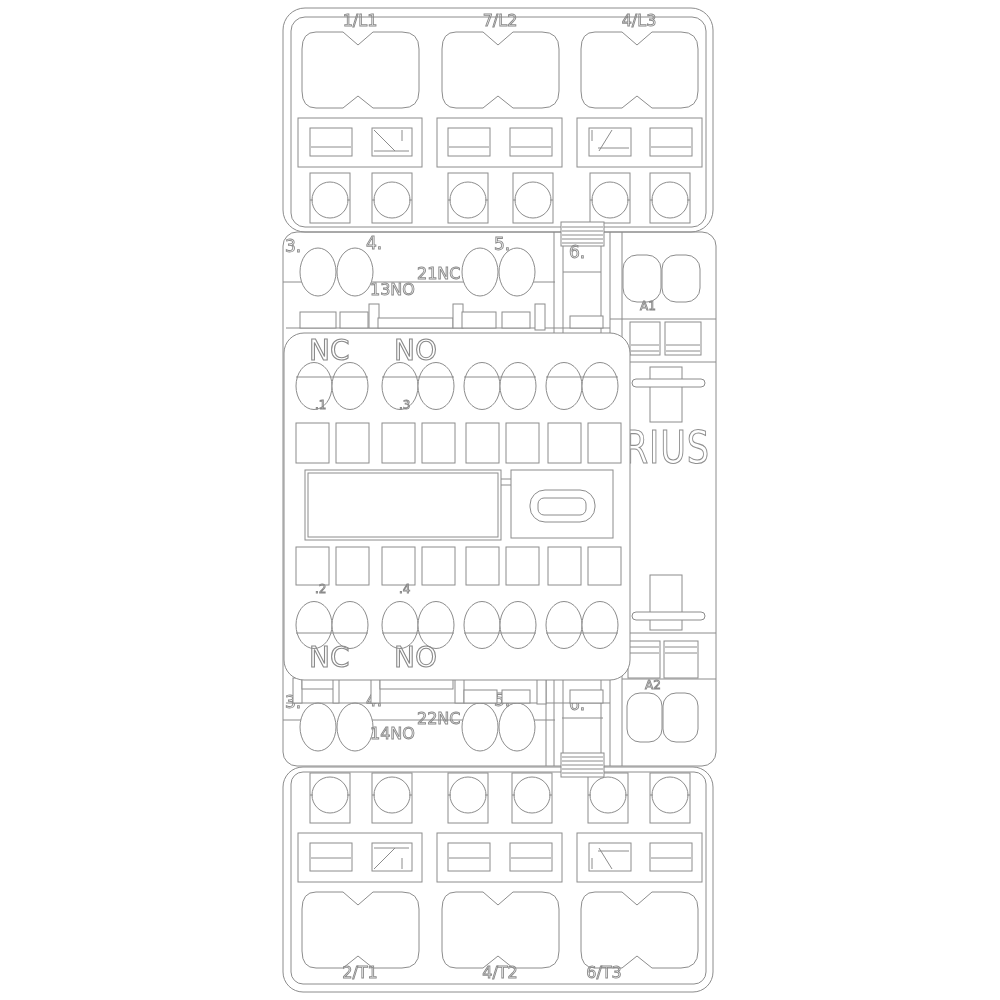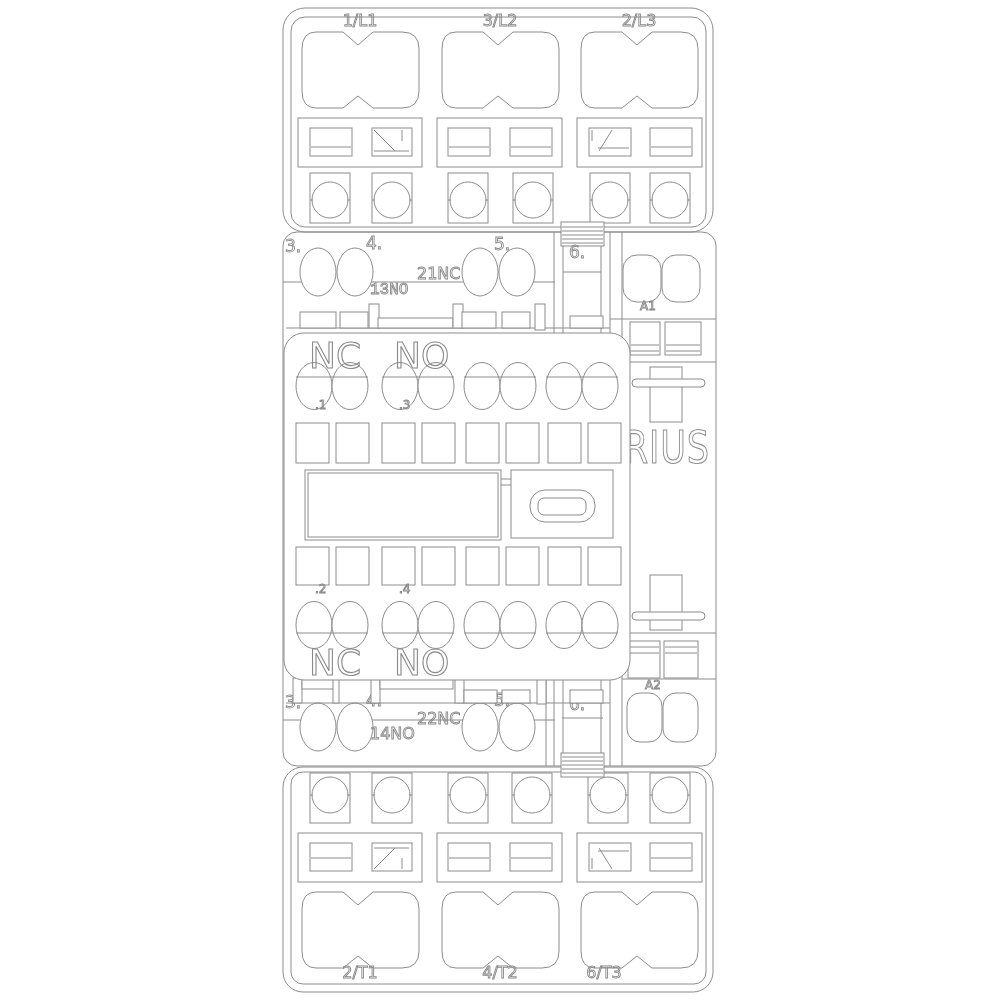--- a/index.html
+++ b/index.html
@@ -8,21 +8,21 @@
   .canvas svg{position:absolute;left:0;top:0;}
   .lw{stroke:#8c8c8c;stroke-width:1;fill:none;}
   .wf{stroke:#8c8c8c;stroke-width:1;fill:#ffffff;}
   .t{position:absolute;white-space:nowrap;color:transparent;
      -webkit-text-stroke:0.9px #8a8a8a;z-index:5;line-height:1.15;}
   @supports not (-webkit-text-stroke:1px #000){ .t{color:#8a8a8a;} }
   .z2{z-index:2;}
   .fs16{font-size:16px;}
   .fs17{font-size:17px;}
   .fs20{font-size:12px;}
-  .fs28{font-size:36px;-webkit-text-stroke:1.1px #8a8a8a;}
+  .fs28{font-size:28px;-webkit-text-stroke:1.1px #8a8a8a;}
   .brand{font-size:44px;-webkit-text-stroke:1.1px #8f8f8f;text-align:right;
          transform:scaleX(0.8);transform-origin:right center;letter-spacing:1px;}
   .ctr{text-align:center;width:80px;}
 </style>
 </head>
 <body>
 
 <div class="canvas">
 
   <svg width="1000" height="1000">
@@ -316,28 +316,28 @@
     <ellipse class="wf" cx="518" cy="625" rx="18" ry="23.5"></ellipse>
     <ellipse class="wf" cx="564" cy="625" rx="18" ry="23.5"></ellipse>
     <ellipse class="wf" cx="600" cy="625" rx="18" ry="23.5"></ellipse>
     <line class="lw" x1="296" y1="633" x2="368" y2="633"></line>
     <line class="lw" x1="382" y1="633" x2="454" y2="633"></line>
     <line class="lw" x1="464" y1="633" x2="536" y2="633"></line>
     <line class="lw" x1="546" y1="633" x2="618" y2="633"></line>
   </svg>
 
   <div class="t fs16 ctr" style="left:320px;top:12px;text-align:center;">1/L1</div>
-  <div class="t fs16 ctr" style="left:460px;top:12px;">3/L2</div>
-  <div class="t fs16 ctr" style="left:599px;top:12px;">2/L3</div>
+  <div class="t fs16 ctr" style="left:460px;top:12px;">7/L2</div>
+  <div class="t fs16 ctr" style="left:599px;top:12px;">4/L3</div>
 
   <div class="t fs17" style="left:285px;top:237px;">3.</div>
   <div class="t fs17" style="left:366px;top:234px;">4.</div>
   <div class="t fs17" style="left:494px;top:235px;">5.</div>
   <div class="t fs17" style="left:569px;top:243px;">6.</div>
-  <div class="t fs16" style="left:370px;top:281px;font-family:Liberation Mono, monospace;">13NO</div>
+  <div class="t fs16" style="left:370px;top:281px;">13NO</div>
   <div class="t fs16" style="left:417px;top:265px;">21NC</div>
   <div class="t fs20" style="left:640px;top:300px;">A1</div>
 
   <div class="t fs16" style="left:417px;top:710px;text-align:center;">22NC</div>
   <div class="t fs16" style="left:370px;top:725px;">14NO</div>
   <div class="t fs20" style="left:645px;top:679px;">A2</div>
 
   <div class="t fs28" style="left:309px;top:335px;">NC</div>
   <div class="t fs28" style="left:394px;top:335px;">NO</div>
   <div class="t fs20" style="left:315px;top:399px;">.1</div>

